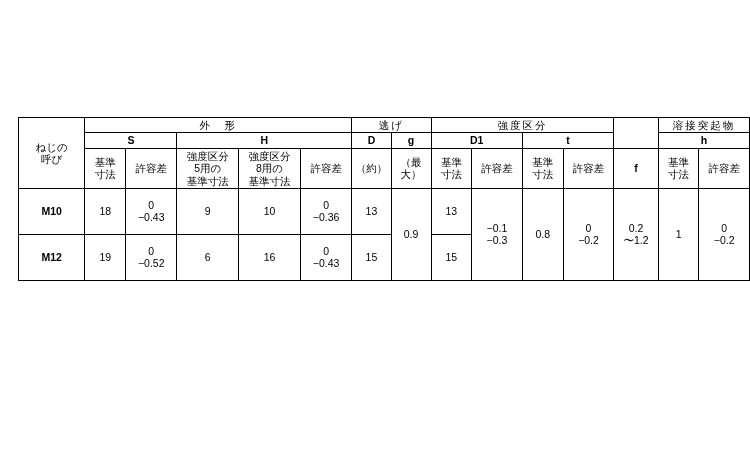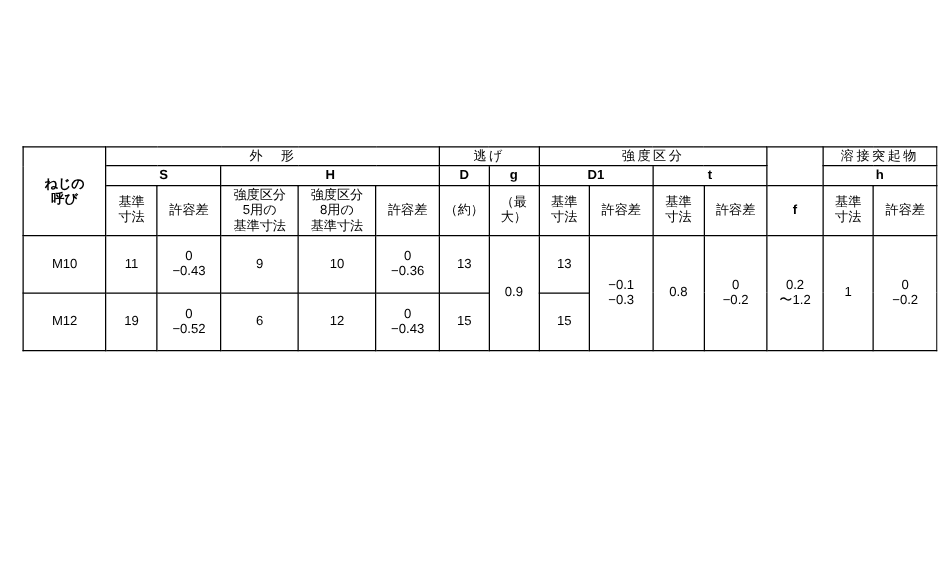--- a/index.html
+++ b/index.html
@@ -42,34 +42,33 @@
   .hdr-sub {
     font-size: 12px;
     font-weight: bold;
   }
   .hdr-small {
     font-size: 10px;
     line-height: 1.15;
   }
   .rowlabel {
     font-size: 11.5px;
-    font-weight: normal;
+    font-weight: bold;
   }
   .val {
     font-size: 11.5px;
   }
   .tol {
     font-size: 10.5px;
     line-height: 1.25;
     white-space: pre-line;
   }
   .corner {
     font-size: 11px;
     line-height: 1.3;
-    font-weight: bold;
   }
   .nb { white-space: pre-line; }
 </style>
 </head>
 <body>
 
 <div class="sheet">
   <table class="spec">
     <colgroup>
       <col style="width:72px">
@@ -131,21 +130,21 @@
       <td rowspan="2" class="hdr-small">許容差</td>
       <td rowspan="2" class="hdr-sub">f</td>
       <td rowspan="2" class="hdr-small nb">基準
 寸法</td>
       <td rowspan="2" class="hdr-small">許容差</td>
     </tr>
     <tr></tr>
 
     <tr style="height:46px">
       <td class="rowlabel">M10</td>
-      <td class="val">11</td>
+      <td class="val">18</td>
       <td class="tol">0
 −0.43</td>
       <td class="val">9</td>
       <td class="val">10</td>
       <td class="tol">0
 −0.36</td>
       <td class="val">13</td>
       <td rowspan="2" class="val">0.9</td>
       <td class="val">13</td>
       <td rowspan="2" class="tol">−0.1
@@ -159,21 +158,21 @@
       <td rowspan="2" class="tol">0
 −0.2</td>
     </tr>
 
     <tr style="height:46px">
       <td class="rowlabel">M12</td>
       <td class="val">19</td>
       <td class="tol">0
 −0.52</td>
       <td class="val">6</td>
-      <td class="val">12</td>
+      <td class="val">16</td>
       <td class="tol">0
 −0.43</td>
       <td class="val">15</td>
       <td class="val">15</td>
     </tr>
   </tbody>
     </table>
 </div>
 
 </body></html>

